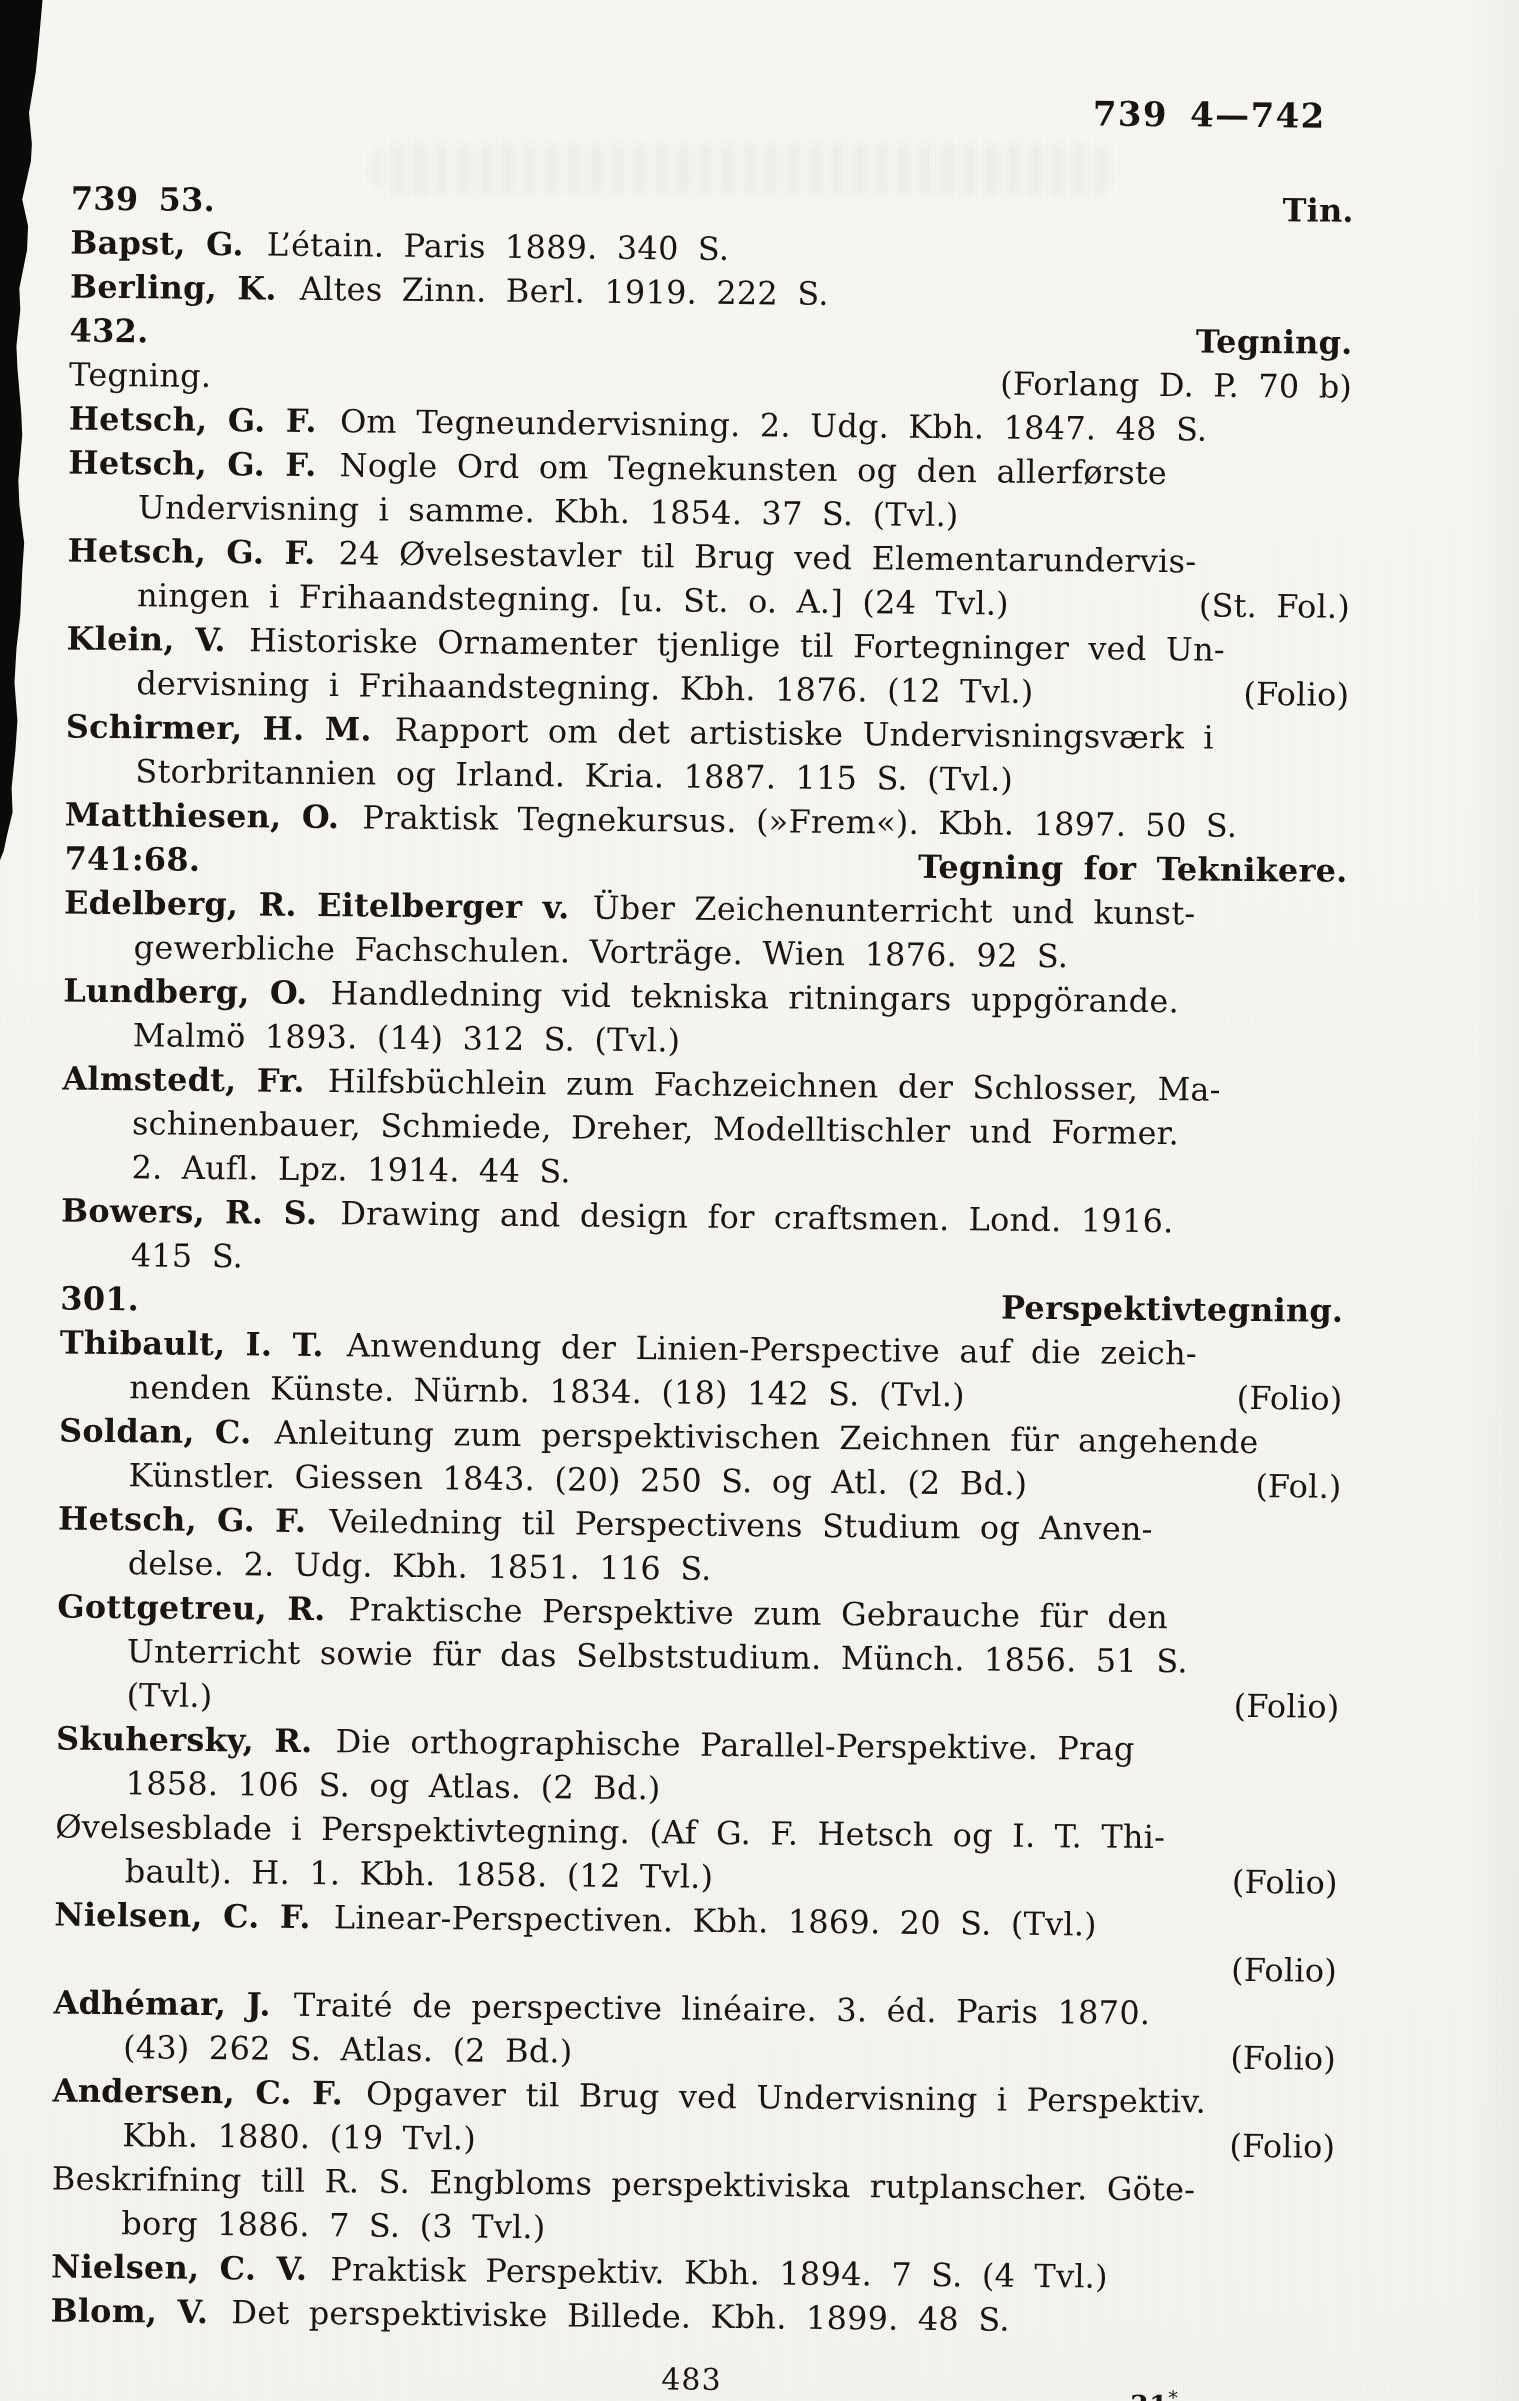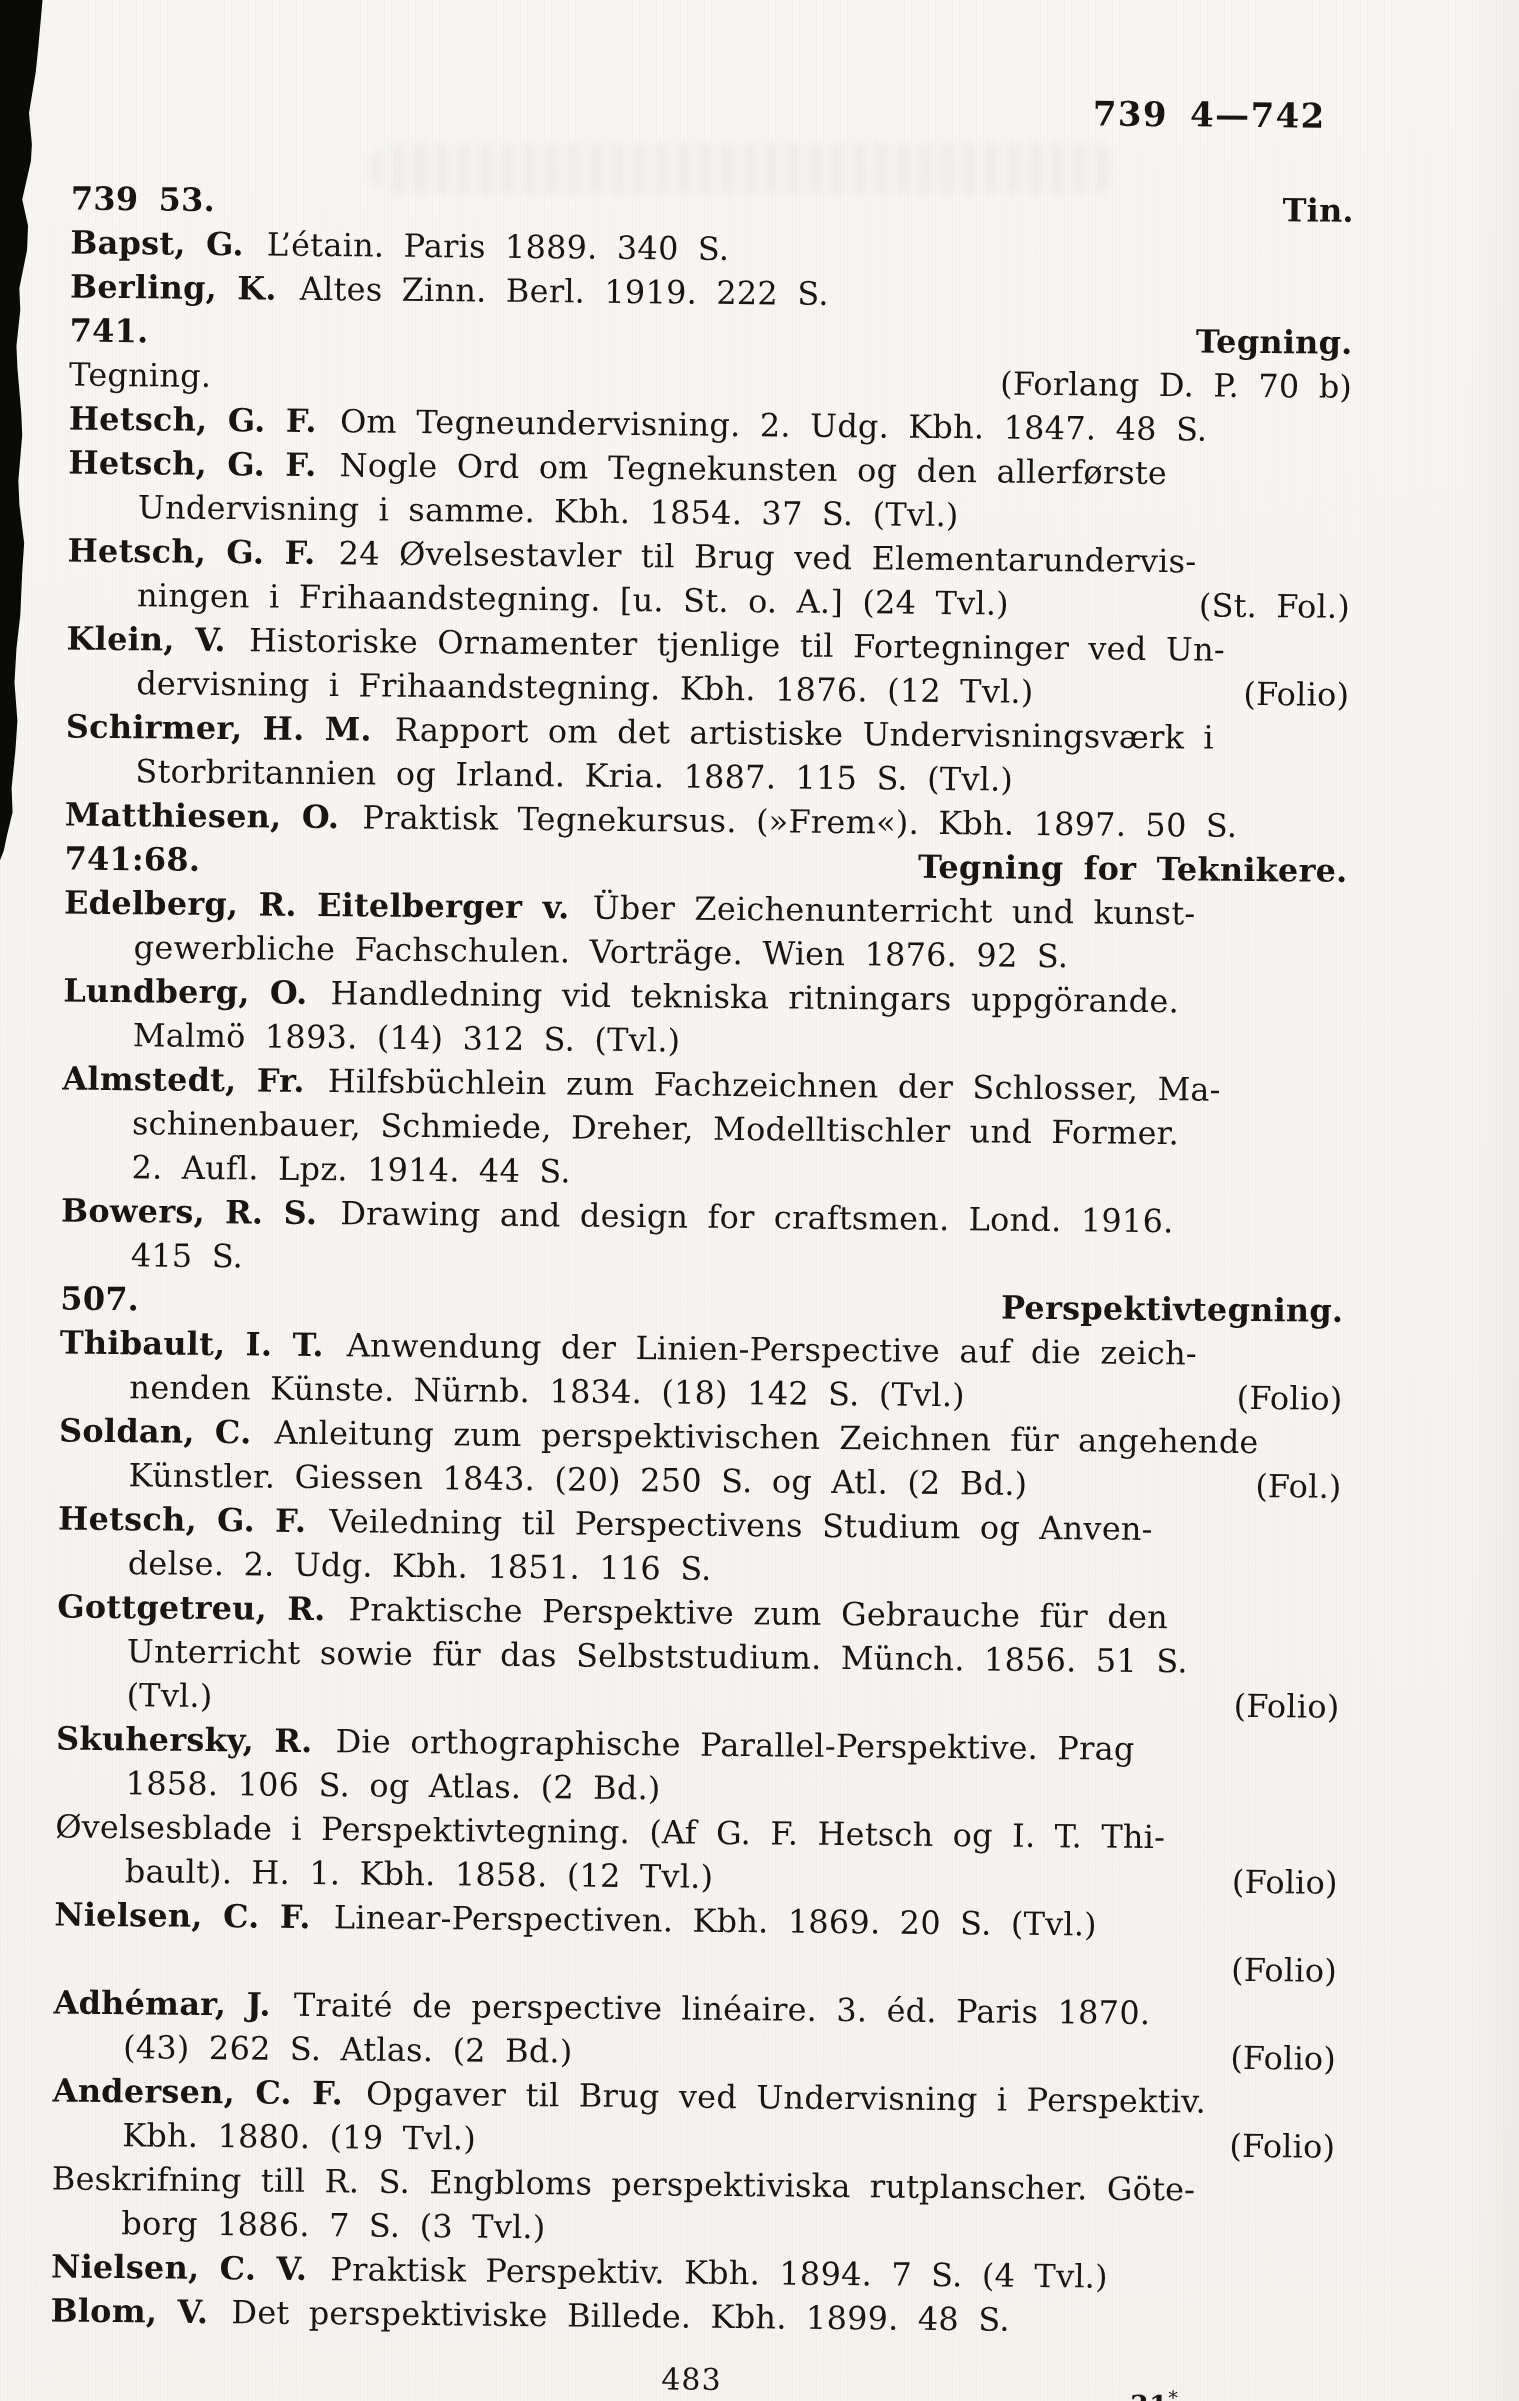--- a/index.html
+++ b/index.html
@@ -123,21 +123,21 @@
         <span class="line-left"><span class="seg b">739 53.</span></span>
         <span class="line-right b">Tin.</span>
       </div>
       <div class="line">
         <span class="line-left"><span class="seg b">Bapst, G.</span><span class="seg"> L’étain. Paris 1889. 340 S.</span></span>
       </div>
       <div class="line">
         <span class="line-left"><span class="seg b">Berling, K.</span><span class="seg"> Altes Zinn. Berl. 1919. 222 S.</span></span>
       </div>
       <div class="line">
-        <span class="line-left"><span class="seg b">741.</span></span>
+        <span class="line-left"><span class="seg b">432.</span></span>
         <span class="line-right b">Tegning.</span>
       </div>
       <div class="line">
         <span class="line-left"><span class="seg">Tegning.</span></span>
         <span class="line-right">(Forlang D. P. 70 b)</span>
       </div>
       <div class="line">
         <span class="line-left"><span class="seg b">Hetsch, G. F.</span><span class="seg"> Om Tegneundervisning. 2. Udg. Kbh. 1847. 48 S.</span></span>
       </div>
       <div class="line">
@@ -194,21 +194,21 @@
       <div class="line indent">
         <span class="line-left"><span class="seg">2. Aufl. Lpz. 1914. 44 S.</span></span>
       </div>
       <div class="line">
         <span class="line-left"><span class="seg b">Bowers, R. S.</span><span class="seg"> Drawing and design for craftsmen. Lond. 1916.</span></span>
       </div>
       <div class="line indent">
         <span class="line-left"><span class="seg">415 S.</span></span>
       </div>
       <div class="line">
-        <span class="line-left"><span class="seg b">507.</span></span>
+        <span class="line-left"><span class="seg b">301.</span></span>
         <span class="line-right b">Perspektivtegning.</span>
       </div>
       <div class="line">
         <span class="line-left"><span class="seg b">Thibault, I. T.</span><span class="seg"> Anwendung der Linien-Perspective auf die zeich-</span></span>
       </div>
       <div class="line indent">
         <span class="line-left"><span class="seg">nenden Künste. Nürnb. 1834. (18) 142 S. (Tvl.)</span></span>
         <span class="line-right">(Folio)</span>
       </div>
       <div class="line">

